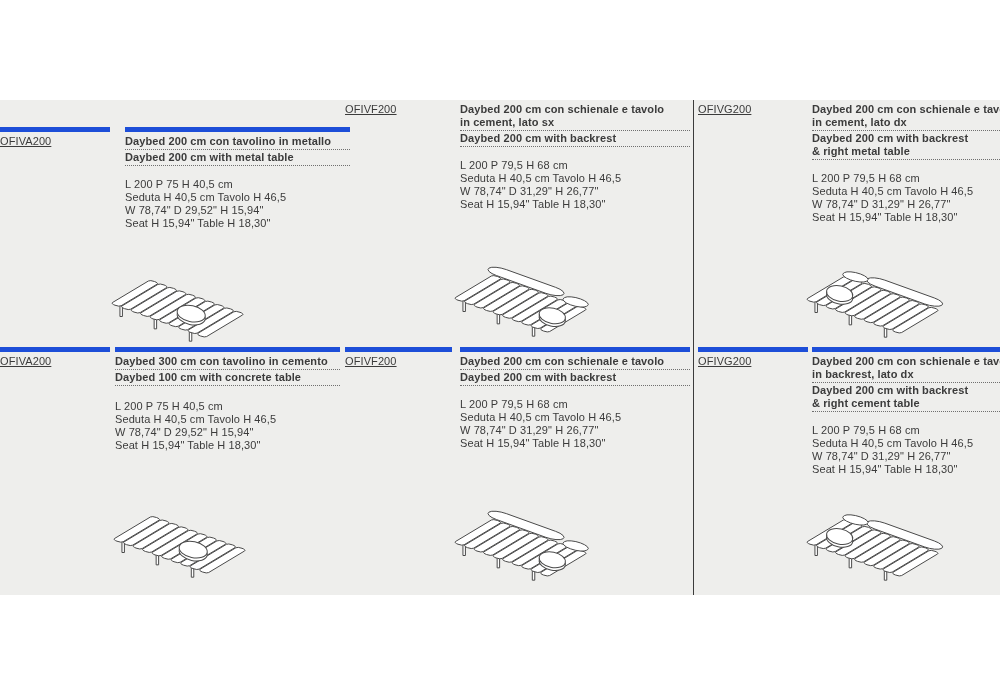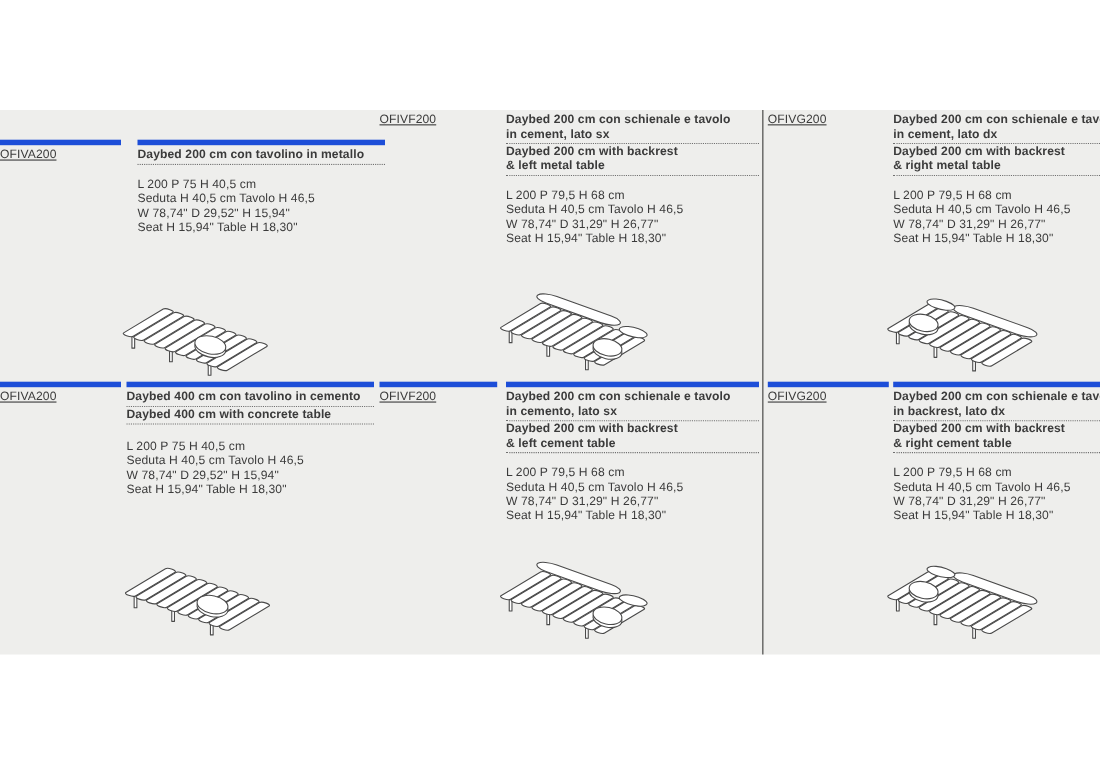--- a/index.html
+++ b/index.html
@@ -95,20 +95,23 @@
 <div class="vdivider"></div>
 
 <div class="cell" style="left:0;top:127px;width:340px;height:220px;">
   <div class="code-col ruled" style="width:110px;">
     <span>OFIVA200</span>
   </div>
   <div class="desc-col ruled" style="left:125px;width:225px;">
     <div class="lang">
       <div class="dline">Daybed 200 cm con tavolino in metallo</div>
     </div>
+    <div class="lang">
+      <div class="dline">Daybed 200 cm with metal table</div>
+    </div>
     <div class="dims">
       <div>L 200 P 75 H 40,5 cm</div>
       <div>Seduta H 40,5 cm Tavolo H 46,5</div>
       <div>W 78,74" D 29,52" H 15,94"</div>
       <div>Seat H 15,94" Table H 18,30"</div>
     </div>
   </div>
   <svg class="drawing" style="left:100px;top:123px;" viewBox="0 0 160 100" width="152" height="95">
       <use href="#v-table"></use>
     </svg>
@@ -118,21 +121,20 @@
   <div class="code-col" style="width:107px;">
     <span>OFIVF200</span>
   </div>
   <div class="desc-col" style="left:115px;width:230px;">
     <div class="lang">
       <div class="dline">Daybed 200 cm con schienale e tavolo</div>
       <div class="dline">in cement, lato sx</div>
     </div>
     <div class="lang">
       <div class="dline">Daybed 200 cm with backrest</div>
-      <div class="dline">&amp; left metal table</div>
     </div>
     <div class="dims">
       <div>L 200 P 79,5 H 68 cm</div>
       <div>Seduta H 40,5 cm Tavolo H 46,5</div>
       <div>W 78,74" D 31,29" H 26,77"</div>
       <div>Seat H 15,94" Table H 18,30"</div>
     </div>
   </div>
   <svg class="drawing" style="left:98px;top:145px;" viewBox="0 0 160 100" width="152" height="95">
       <use href="#v-bsx"></use>
@@ -163,49 +165,47 @@
       <use href="#v-bdx"></use>
     </svg>
 </div>
 
 <div class="cell" style="left:0;top:347px;width:340px;height:248px;">
   <div class="code-col ruled" style="width:110px;">
     <span>OFIVA200</span>
   </div>
   <div class="desc-col ruled" style="left:115px;width:225px;">
     <div class="lang">
-      <div class="dline">Daybed 400 cm con tavolino in cemento</div>
-    </div>
-    <div class="lang">
-      <div class="dline">Daybed 400 cm with concrete table</div>
+      <div class="dline">Daybed 300 cm con tavolino in cemento</div>
+    </div>
+    <div class="lang">
+      <div class="dline">Daybed 100 cm with concrete table</div>
     </div>
     <div class="dims m14">
       <div>L 200 P 75 H 40,5 cm</div>
       <div>Seduta H 40,5 cm Tavolo H 46,5</div>
       <div>W 78,74" D 29,52" H 15,94"</div>
       <div>Seat H 15,94" Table H 18,30"</div>
     </div>
   </div>
   <svg class="drawing" style="left:102px;top:139px;" viewBox="0 0 160 100" width="152" height="95">
       <use href="#v-table"></use>
     </svg>
 </div>
 
 <div class="cell" style="left:345px;top:347px;width:345px;height:248px;">
   <div class="code-col ruled" style="width:107px;">
     <span>OFIVF200</span>
   </div>
   <div class="desc-col ruled" style="left:115px;width:230px;">
     <div class="lang">
       <div class="dline">Daybed 200 cm con schienale e tavolo</div>
-      <div class="dline">in cemento, lato sx</div>
-    </div>
-    <div class="lang">
-      <div class="dline">Daybed 200 cm with backrest</div>
-      <div class="dline">&amp; left cement table</div>
+    </div>
+    <div class="lang">
+      <div class="dline">Daybed 200 cm with backrest</div>
     </div>
     <div class="dims">
       <div>L 200 P 79,5 H 68 cm</div>
       <div>Seduta H 40,5 cm Tavolo H 46,5</div>
       <div>W 78,74" D 31,29" H 26,77"</div>
       <div>Seat H 15,94" Table H 18,30"</div>
     </div>
   </div>
   <svg class="drawing" style="left:98px;top:142px;" viewBox="0 0 160 100" width="152" height="95">
       <use href="#v-bsx"></use>

